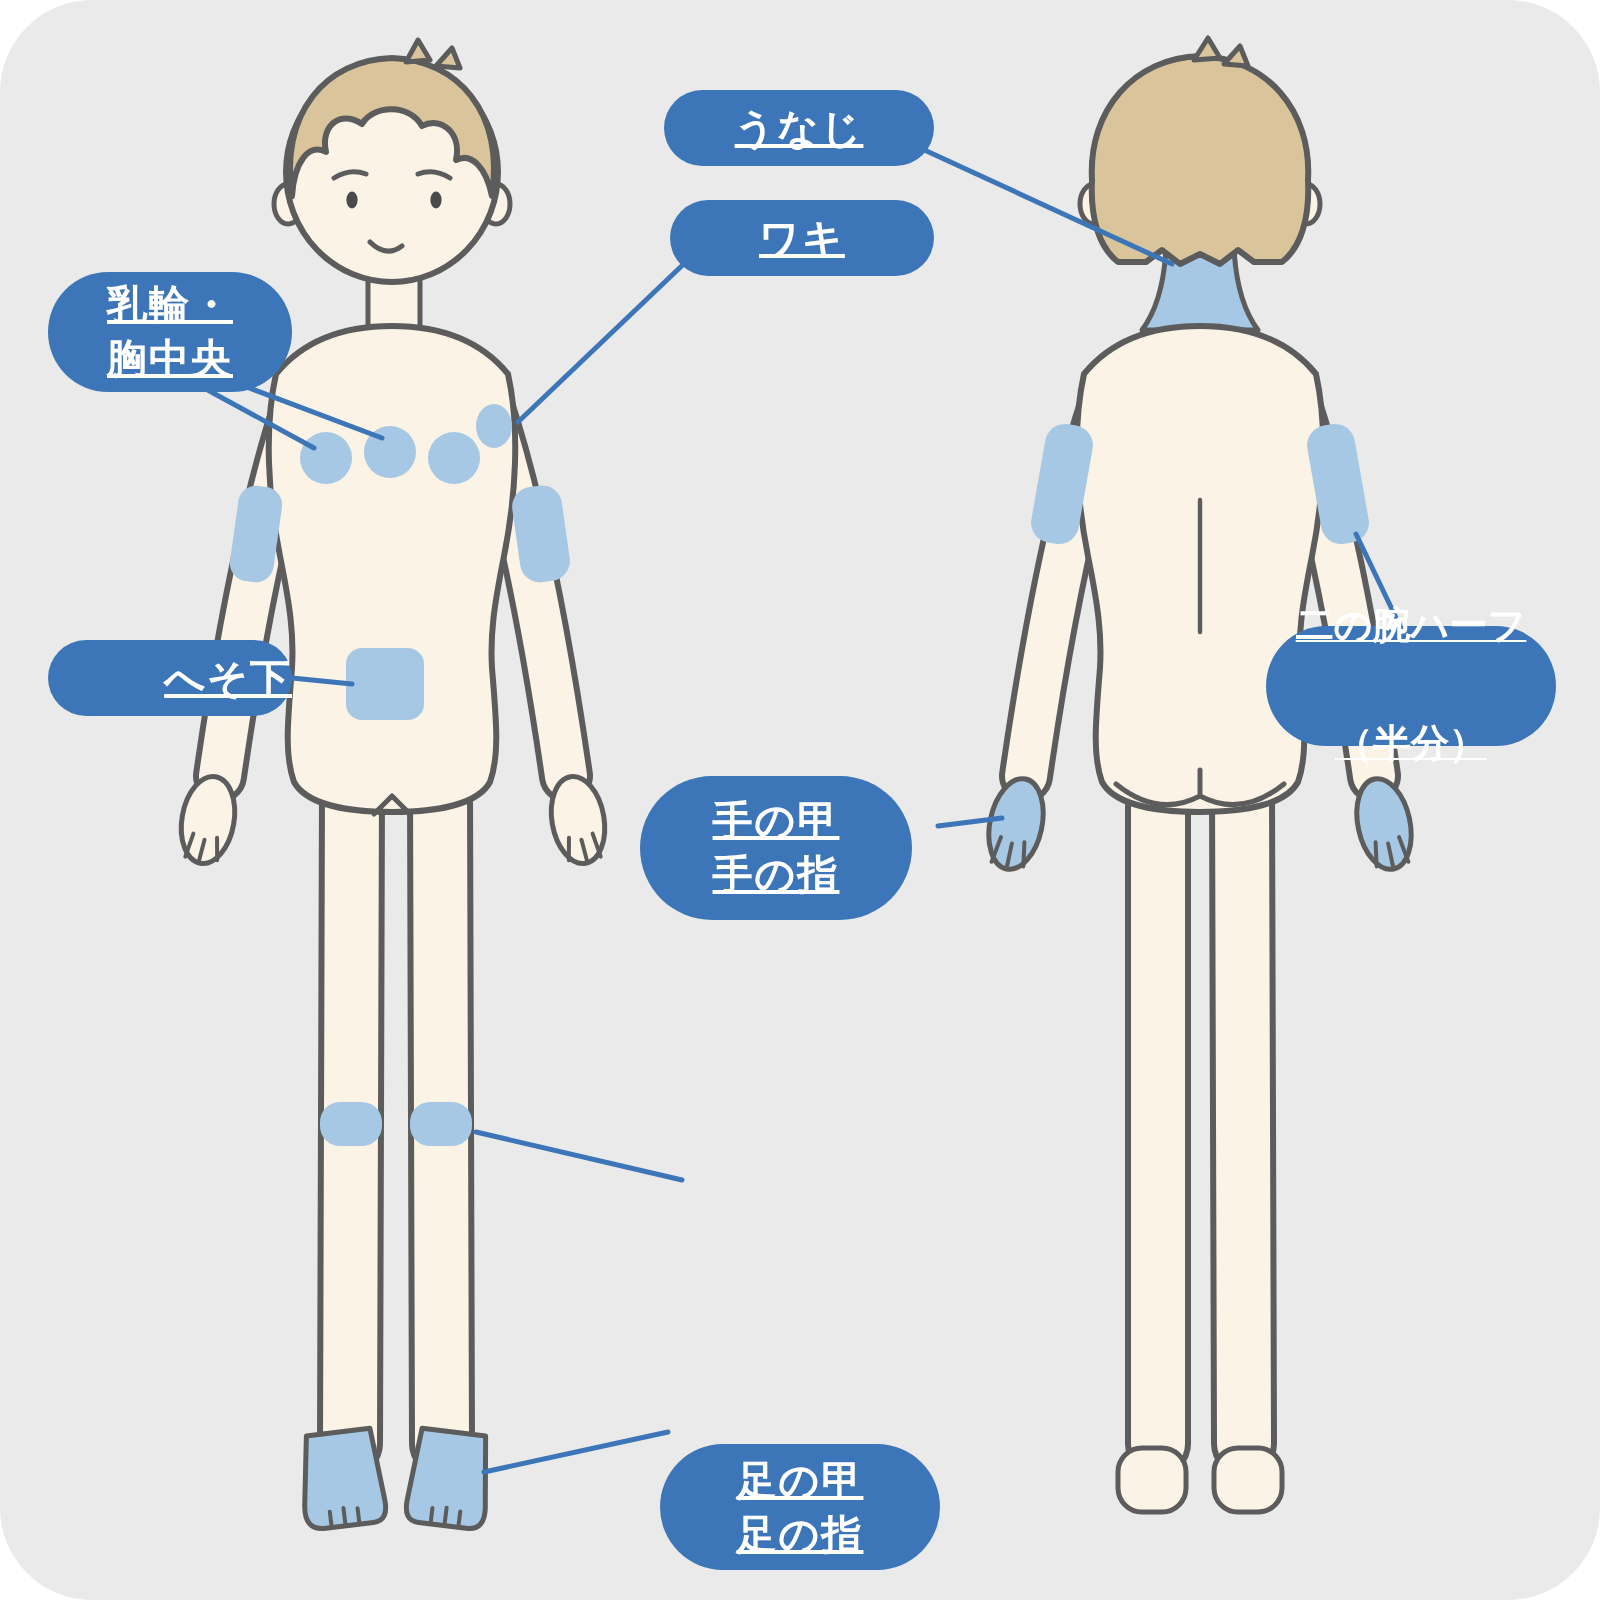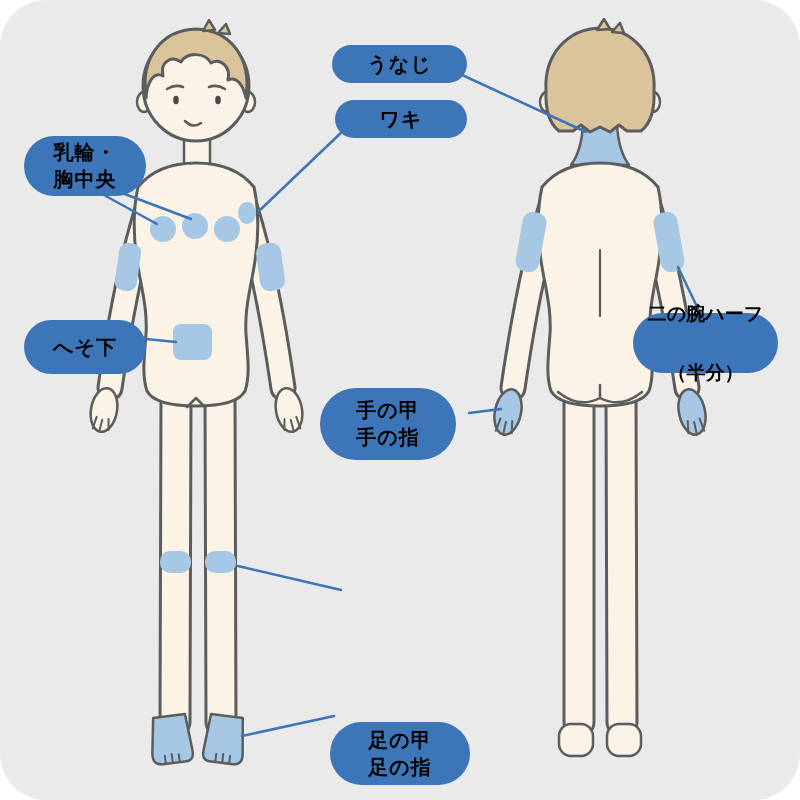--- a/index.html
+++ b/index.html
@@ -5,28 +5,28 @@
   html,body{margin:0;padding:0;background:#ffffff;}
   .canvas{
     position:relative;width:800px;height:800px;
     background:#EAEAEA;border-radius:46px;overflow:hidden;
     font-family:"DejaVu Sans","Liberation Sans",sans-serif;
   }
   .canvas svg{position:absolute;left:0;top:0;}
   .label{
     position:absolute;display:flex;flex-direction:column;
     align-items:center;justify-content:center;
-    background:#3D76B8;color:#000000;font-weight:bold;
+    background:#3D76B8;color:#ffffff;font-weight:bold;
     font-size:20px;line-height:1.35;border-radius:999px;
-    letter-spacing:1px;text-align:center;z-index:5;
+    letter-spacing:1px;text-align:center;z-index:5;text-decoration:underline;
   }
   .l-unaji{left:332px;top:45px;width:135px;height:38px;}
   .l-waki{left:335px;top:100px;width:132px;height:38px;}
   .l-areola{left:24px;top:136px;width:122px;height:60px;}
-  .l-navel{left:24px;top:320px;width:122px;height:54px;}
+  .l-navel{left:24px;top:320px;width:122px;height:38px;align-items:flex-end;}
   .l-hand{left:320px;top:388px;width:136px;height:72px;}
   .l-upperarm{left:633px;top:313px;width:145px;height:60px;font-size:19px;letter-spacing:0;gap:33px;}
   .l-knee{left:335px;top:578px;width:132px;height:38px;}
   .l-foot{left:330px;top:694px;width:140px;height:63px;margin-top:28px;}
 </style>
 </head>
 <body>
 
 <div class="canvas">
 

